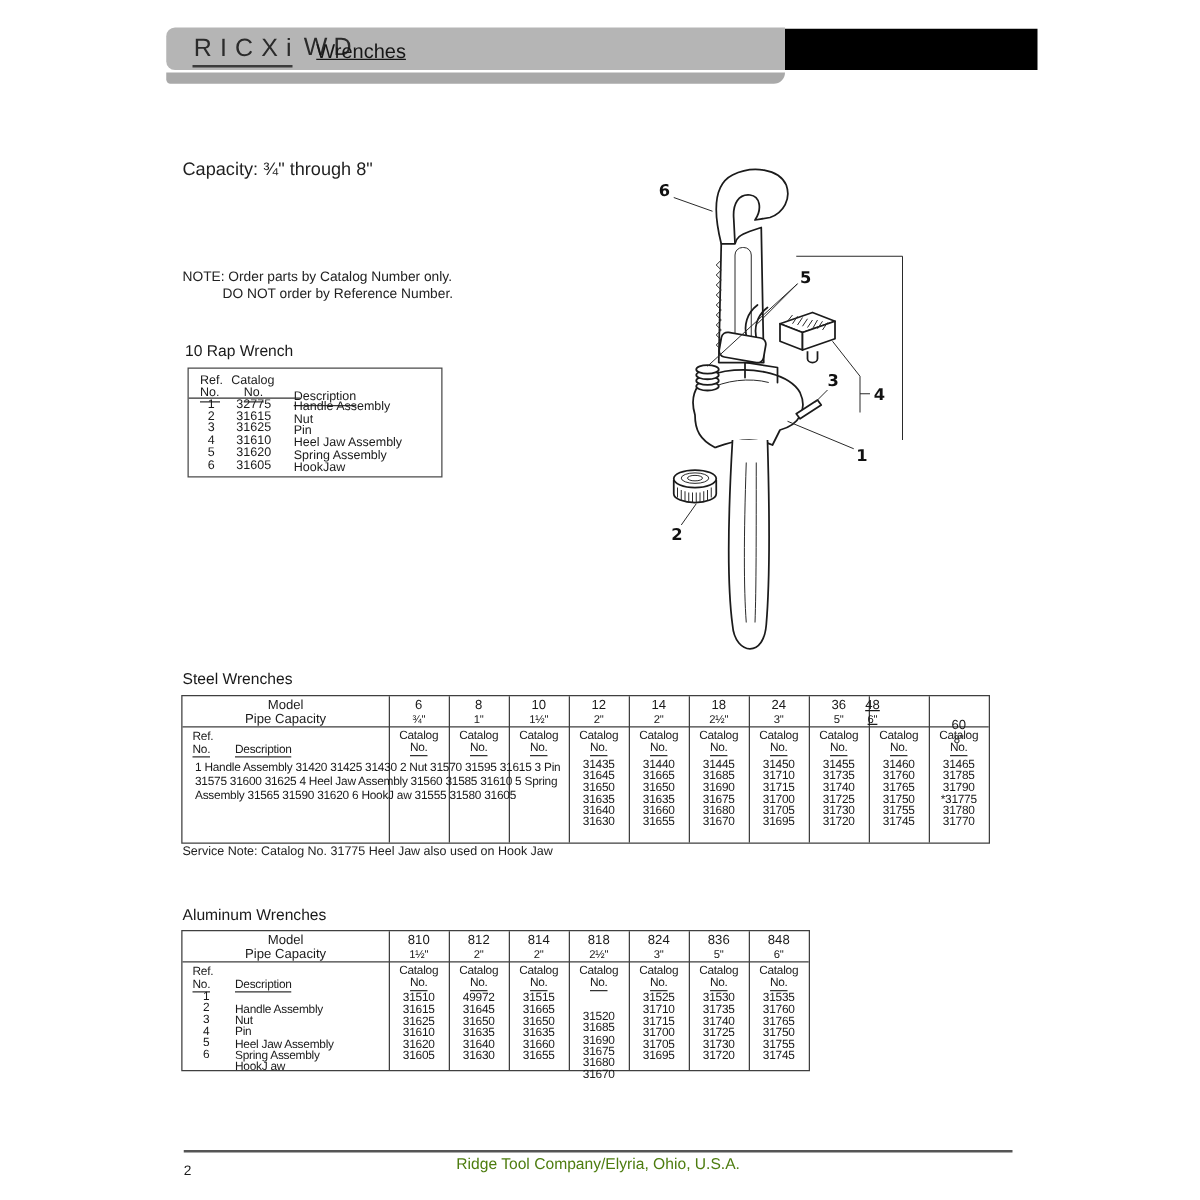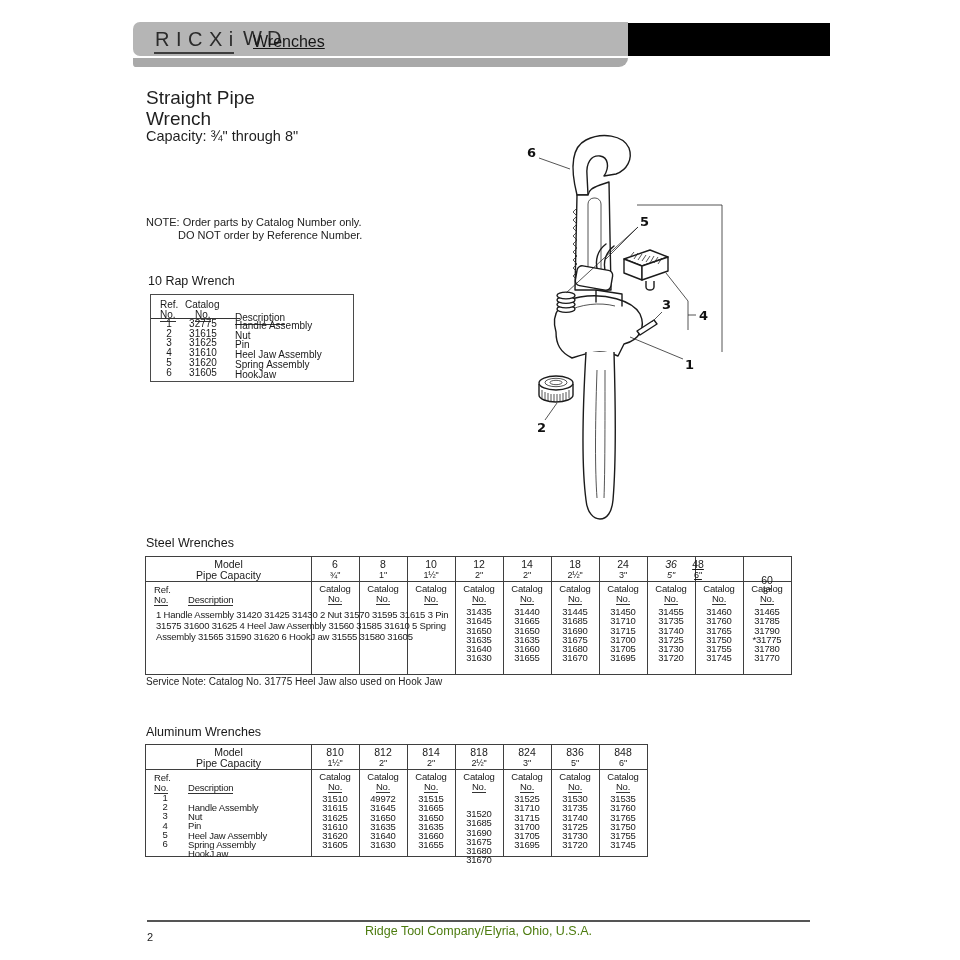--- a/index.html
+++ b/index.html
@@ -60,24 +60,20 @@
 <div class="page">
 
   <div class="abs bar-gray"></div>
   <div class="abs bar-black"></div>
   <div class="abs bar-strip"></div>
   <div class="abs logo-left">RICXi</div>
   <div class="abs logo-underline"></div>
   <div class="abs logo-right">WD</div>
   <div class="abs section-label">Wrenches</div>
 
-  <div class="abs title">
-    <div>Straight Pipe</div>
-    <div>Wrench</div>
-  </div>
   <div class="abs capacity">Capacity: ¾" through 8"</div>
 
   <div class="abs note">
     <div>NOTE: Order parts by Catalog Number only.</div>
     <div class="l2">DO NOT order by Reference Number.</div>
   </div>
 
   <div class="abs sec-h" style="left:148px;top:274px;">10 Rap Wrench</div>
   <div class="abs rap-box" id="rap-box">
     <span class="hdr" style="left:9px;top:5px;">Ref.</span>
@@ -301,21 +297,21 @@
       <div class="col-head" style="left: 405px;">
         <div class="m">18</div>
         <div class="c">2½"</div>
       </div>
       <div class="vsep" style="left: 453px;"></div>
       <div class="col-head" style="left: 453px;">
         <div class="m">24</div>
         <div class="c">3"</div>
       </div>
       <div class="vsep" style="left: 501px;"></div>
-      <div class="col-head" style="left: 501px; font-style: italic;">
+      <div class="col-head" style="left: 501px;">
         <div class="m">36</div>
         <div class="c">5"</div>
       </div>
       <div class="vsep" style="left: 549px;"></div>
       <div class="col-head" style="left: 528px; text-decoration: underline;">
         <div class="m">48</div>
         <div class="c">6"</div>
       </div>
       <div class="vsep" style="left: 597px;"></div>
       <div class="col-head" style="left: 597px; margin-top: 16px;">

